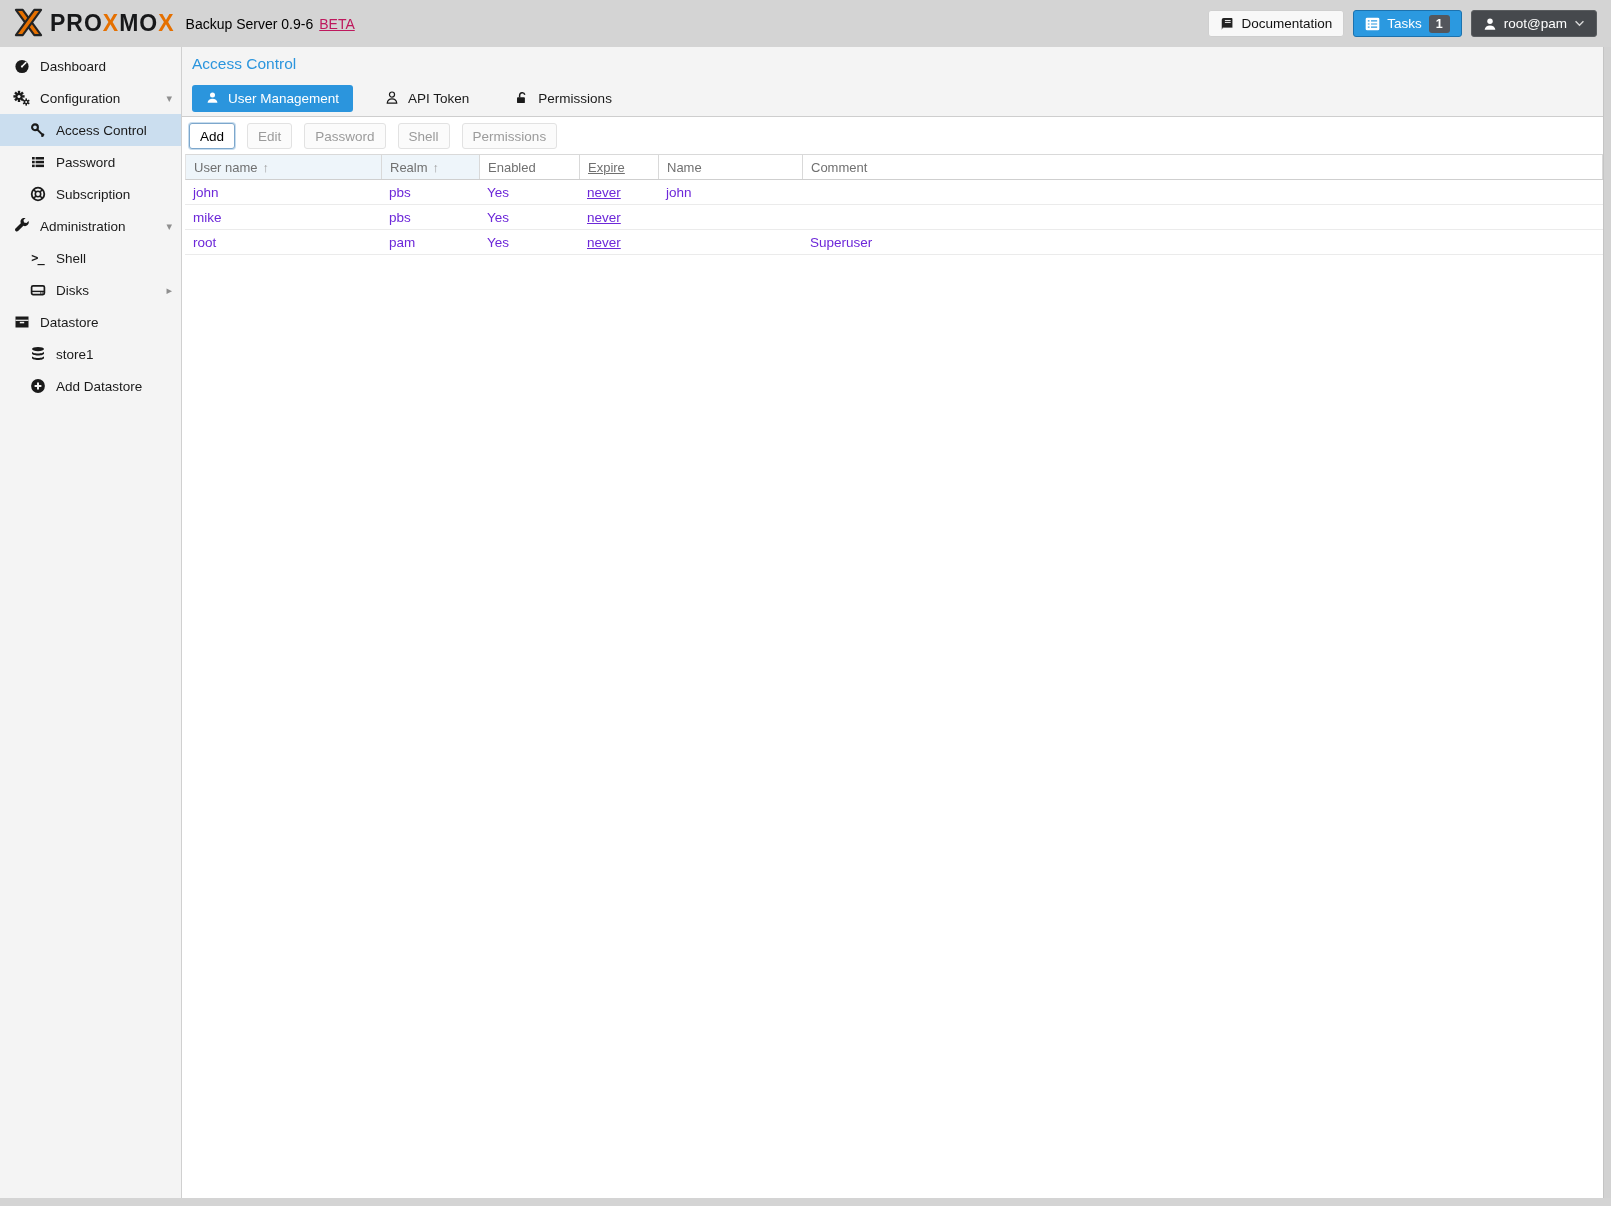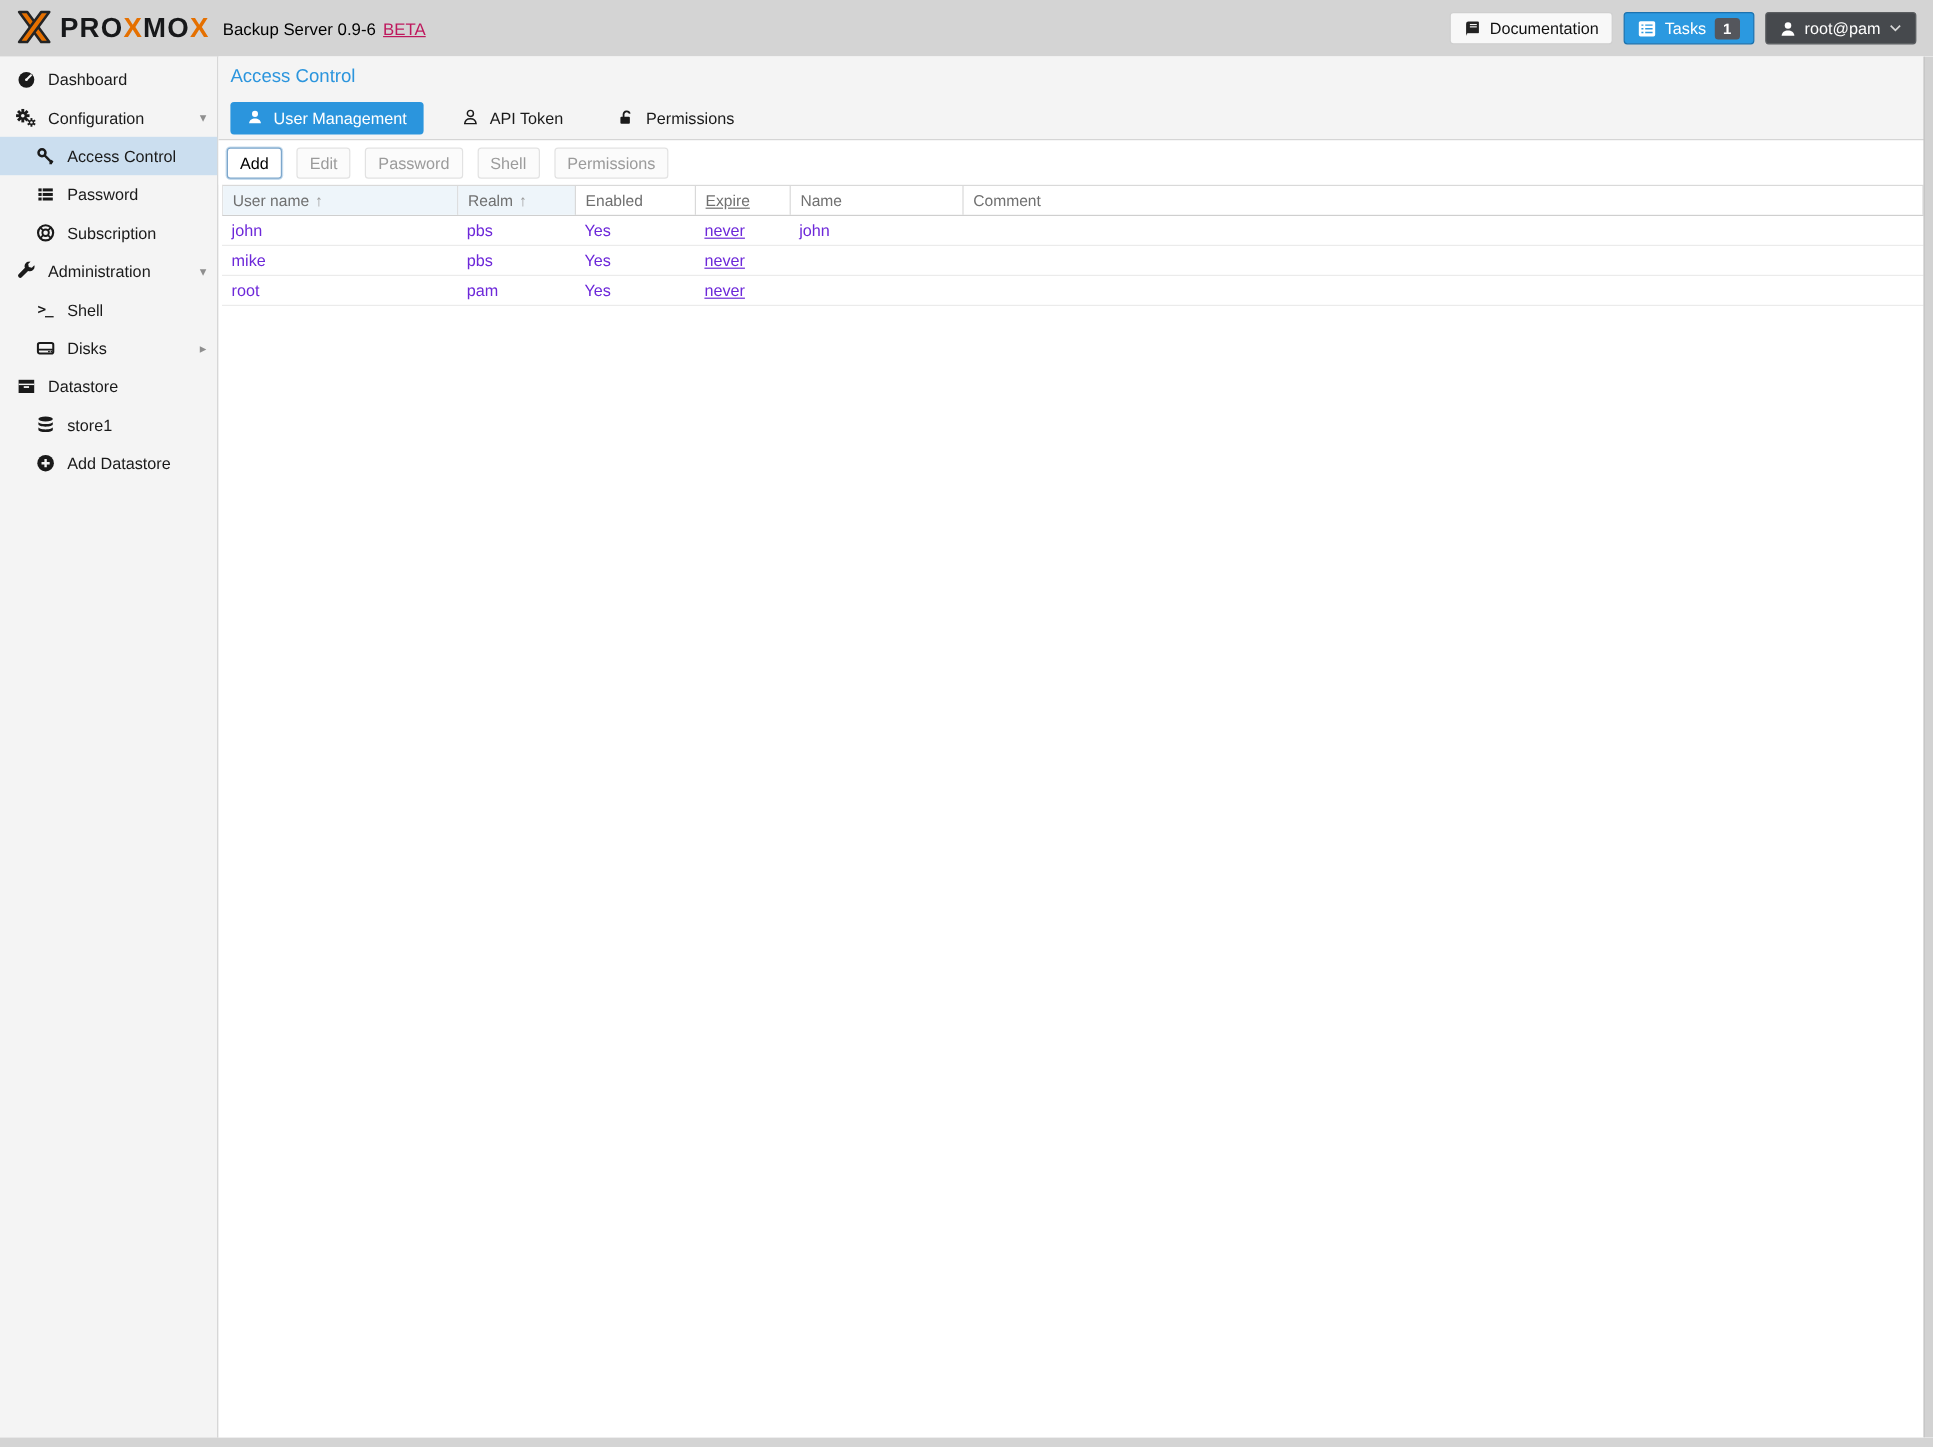--- a/index.html
+++ b/index.html
@@ -486,19 +486,20 @@
           <div class="gr-cell c4"></div>
           <div class="gr-cell c5"></div>
         </div>
 
         <div class="grid-row">
           <div class="gr-cell c0">root</div>
           <div class="gr-cell c1">pam</div>
           <div class="gr-cell c2">Yes</div>
           <div class="gr-cell c3">never</div>
           <div class="gr-cell c4"></div>
+          <div class="gr-cell c5">Superuser</div>
         </div>
       </div>
 
       <div class="scroll-gutter"></div>
     </div>
   </div>
 </div>
 
 </body></html>

